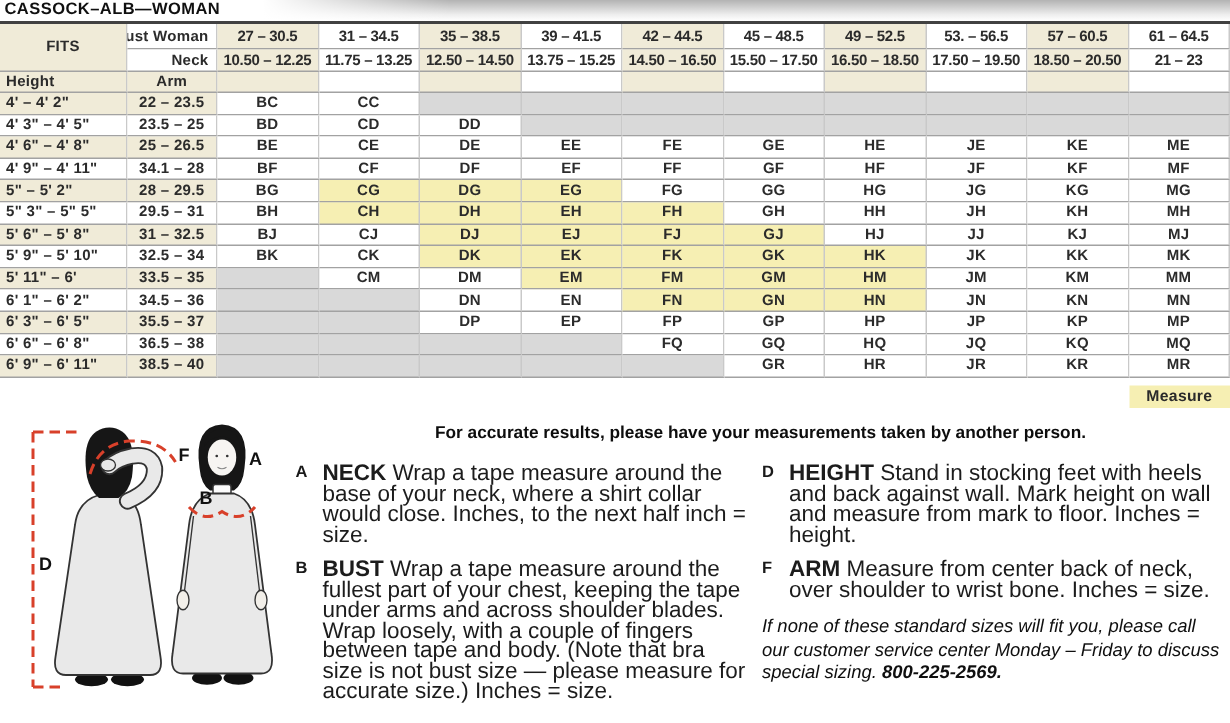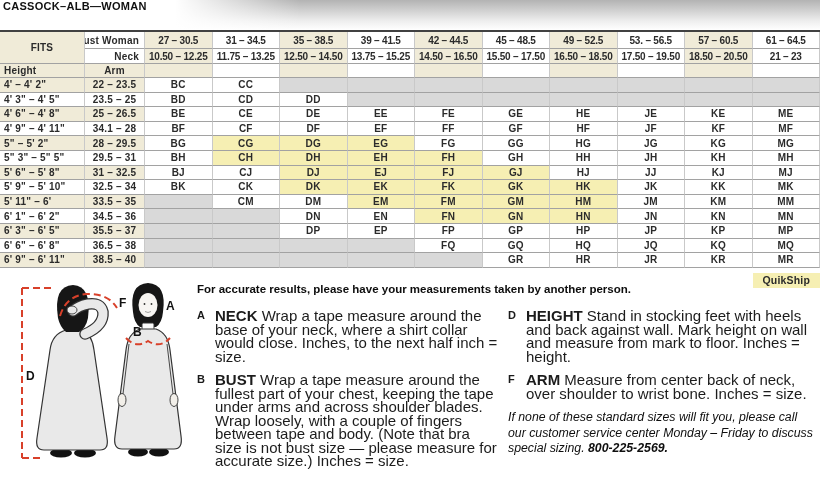--- a/index.html
+++ b/index.html
@@ -5,21 +5,21 @@
   * { margin:0; padding:0; box-sizing:border-box; }
   html,body { width:820px; height:482px; overflow:hidden; }
   body {
     font-family:"Liberation Sans", sans-serif;
     background:#fff; color:#1a1a1a; position:relative;
   }
   .page { position:absolute; inset:0; }
 
   
   .title-bar {
-    height:32px; line-height:13px; padding-left:3px;
+    height:16px; line-height:13px; padding-left:3px;
     font-size:11px; font-weight:bold; letter-spacing:.3px; color:#101010;
     background:
       linear-gradient(90deg, #ffffff 0px, #ffffff 175px, rgba(255,255,255,0) 300px),
       linear-gradient(180deg, #b3b3b3 0%, #eeeeee 70%, #ffffff 100%);
     border-bottom:2px solid #414141;
   }
 
   
   .size-grid {
     display:grid; width:664px;
@@ -38,21 +38,21 @@
   .gc.q     { background:var(--quikship_yellow,#f6efb3); }
   .gc.rlabel{ justify-content:flex-end; padding-right:5px; }
   .gc.hcol  { justify-content:flex-start; padding-left:4px; }
   .gc.hval  { font-size:10px; letter-spacing:-.2px; }
   .gc.quik  { border:none; font-size:10.5px; background:var(--quikship_yellow,#f6efb3); }
 
   
   .bottom { position:absolute; top:276px; left:0; width:820px; height:206px; }
   .figure-wrap { position:absolute; left:2px; top:4px; width:193px; height:198px; }
   .content { position:absolute; left:197px; top:6px; width:621px; }
-  .intro { width:620px; text-align:left; font-size:11.5px; font-weight:bold; line-height:15px; color:#0d0d0d; }
+  .intro { width:620px; text-align:center; font-size:11.5px; font-weight:bold; line-height:15px; color:#0d0d0d; }
   .cols { display:flex; margin-top:12px; }
   .col-left  { width:302px; }
   .col-right { width:310px; margin-left:9px; }
   .item { display:flex; margin-bottom:10px; }
   .item .ltr { font-weight:bold; font-size:11px; width:18px; flex:none; line-height:13.5px; }
   .item .txt { font-size:15px; line-height:13.5px; color:#1c1c1c; }
   .item .term { font-weight:bold; }
   .note { margin-top:4px; font-style:italic; font-size:12.3px; line-height:15.5px; color:#0f0f0f; }
   .note b { font-weight:bold; }
 
@@ -255,21 +255,21 @@
       <div class="gc x"></div>
       <div class="gc x"></div>
       <div class="gc x"></div>
       <div class="gc x"></div>
       <div class="gc x"></div>
       <div class="gc">GR</div>
       <div class="gc">HR</div>
       <div class="gc">JR</div>
       <div class="gc">KR</div>
       <div class="gc">MR</div>
-      <div class="gc quik" style="grid-row:18; grid-column:12">QuikShip</div>
+      <div class="gc quik" style="grid-row:18; grid-column:12">Measure</div>
     </div>
 
   <div class="bottom">
 
     <svg class="figure-wrap" viewBox="0 0 193 198">
 
       <g>
         <ellipse class="footc" cx="59" cy="173" rx="11" ry="4.5"></ellipse>
         <ellipse class="footc" cx="83" cy="173" rx="11" ry="4.5"></ellipse>
         <path class="robe" d="M64,50 L80,50 Q90,54 92,70 L105,158 Q107,170 98,170 L42,170 Q33,170 35,158 L48,70 Q50,54 64,50 Z"></path>

